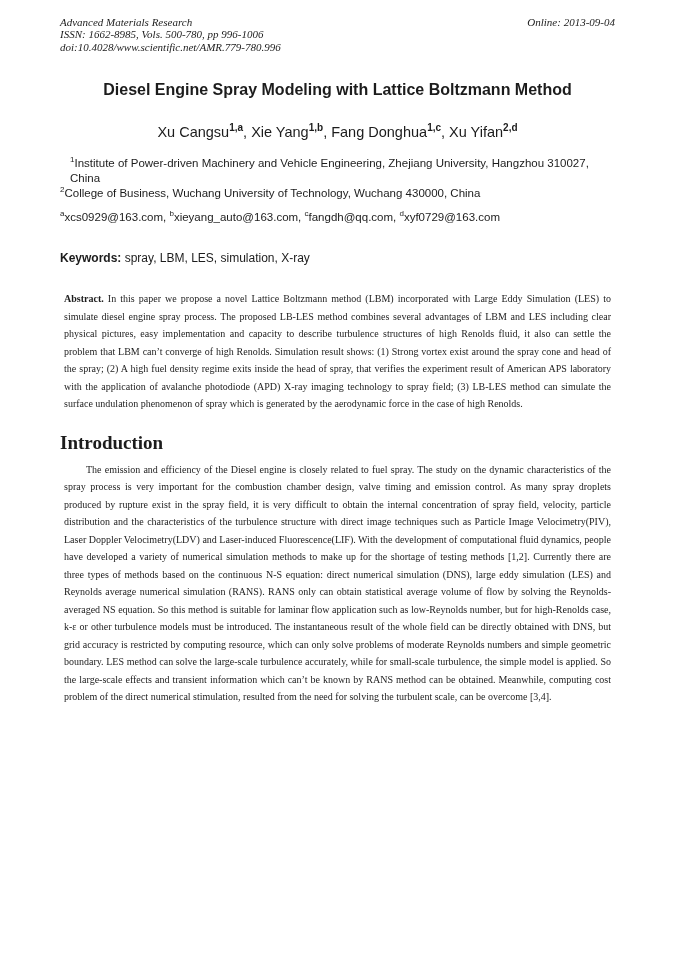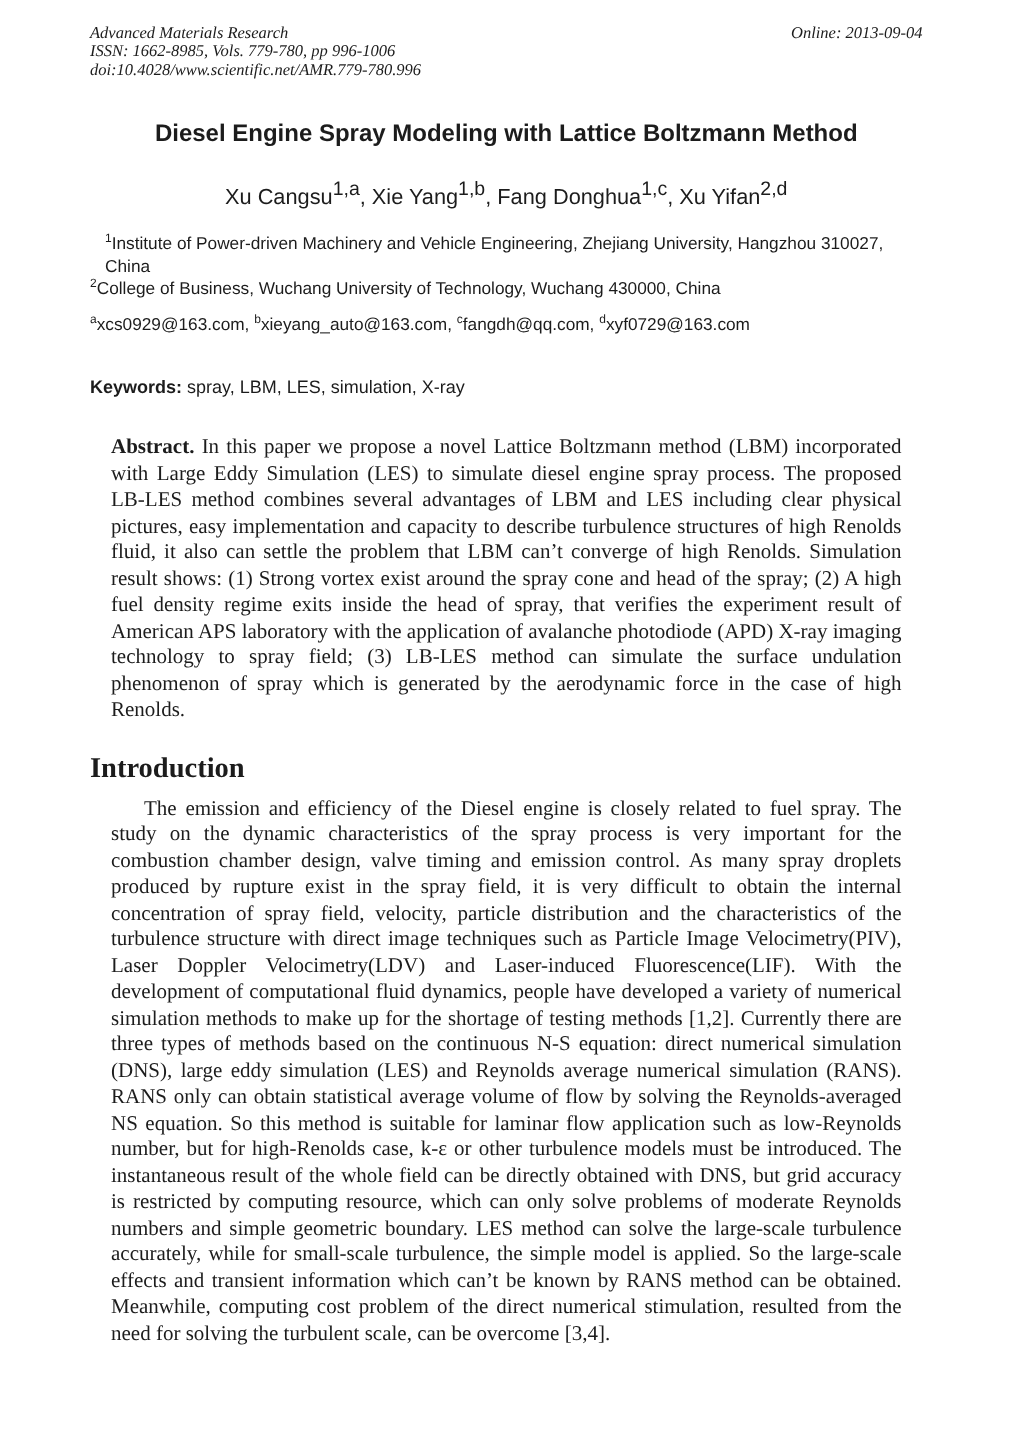--- a/index.html
+++ b/index.html
@@ -36,21 +36,21 @@
     font-size: 16px;
     line-height: 20px;
   }
   .authors {
     margin-top: 23px;
     text-align: center;
     font-family: "Liberation Sans", sans-serif;
     font-size: 14.5px;
     line-height: 18px;
   }
-  .authors sup { font-size: 13px; line-height: 0; }
+  .authors sup { font-size: 10px; line-height: 0; font-weight: bold; }
 
   .affil, .emails {
     text-align: left;
     font-family: "Liberation Sans", sans-serif;
     font-size: 11.5px;
     line-height: 15px;
   }
   .affil sup, .emails sup { font-size: 8px; line-height: 0; }
   .affil1 { margin: 15px auto 0 auto; max-width: 535px; }
   .affil2 { }
@@ -60,24 +60,24 @@
   .keywords {
     margin-top: 26px;
     font-family: "Liberation Sans", sans-serif;
     font-size: 12px;
     line-height: 15px;
   }
   .keywords .kw-label { font-weight: bold; }
 
   
   .body-text {
-    font-size: 14px;
+    font-size: 10px;
     line-height: 17.5px;
     text-align: justify;
-    margin: 14px;
+    margin: 4px;
   }
   .abstract { margin-top: 24px; }
   .abstract .abs-label { font-weight: bold; }
 
   .section-heading {
     margin: 21px 0 0 0;
     font-size: 19px;
     font-weight: bold;
     line-height: 17px;
     font-family: Liberation Serif, serif;
@@ -88,21 +88,21 @@
   }
 </style>
 </head>
 <body>
 
 <div class="page">
 
   <div class="header">
     <div class="header-left">
       <div>Advanced Materials Research</div>
-      <div>ISSN: 1662-8985, Vols. 779-780, pp 996-1006</div>
+      <div>ISSN: 1662-8985, Vols. 500-780, pp 996-1006</div>
       <div>doi:10.4028/www.scientific.net/AMR.779-780.996</div>
     </div>
     <div class="header-right">Online: 2013-09-04</div>
   </div>
 
   <h1 class="title">Diesel Engine Spray Modeling with Lattice Boltzmann Method</h1>
 
   <div class="authors">Xu Cangsu<sup>1,a</sup>, Xie Yang<sup>1,b</sup>, Fang Donghua<sup>1,c</sup>, Xu Yifan<sup>2,d</sup></div>
 
   <div class="affil affil1"><sup>1</sup>Institute of Power-driven Machinery and Vehicle Engineering, Zhejiang University, Hangzhou 310027, China</div>

